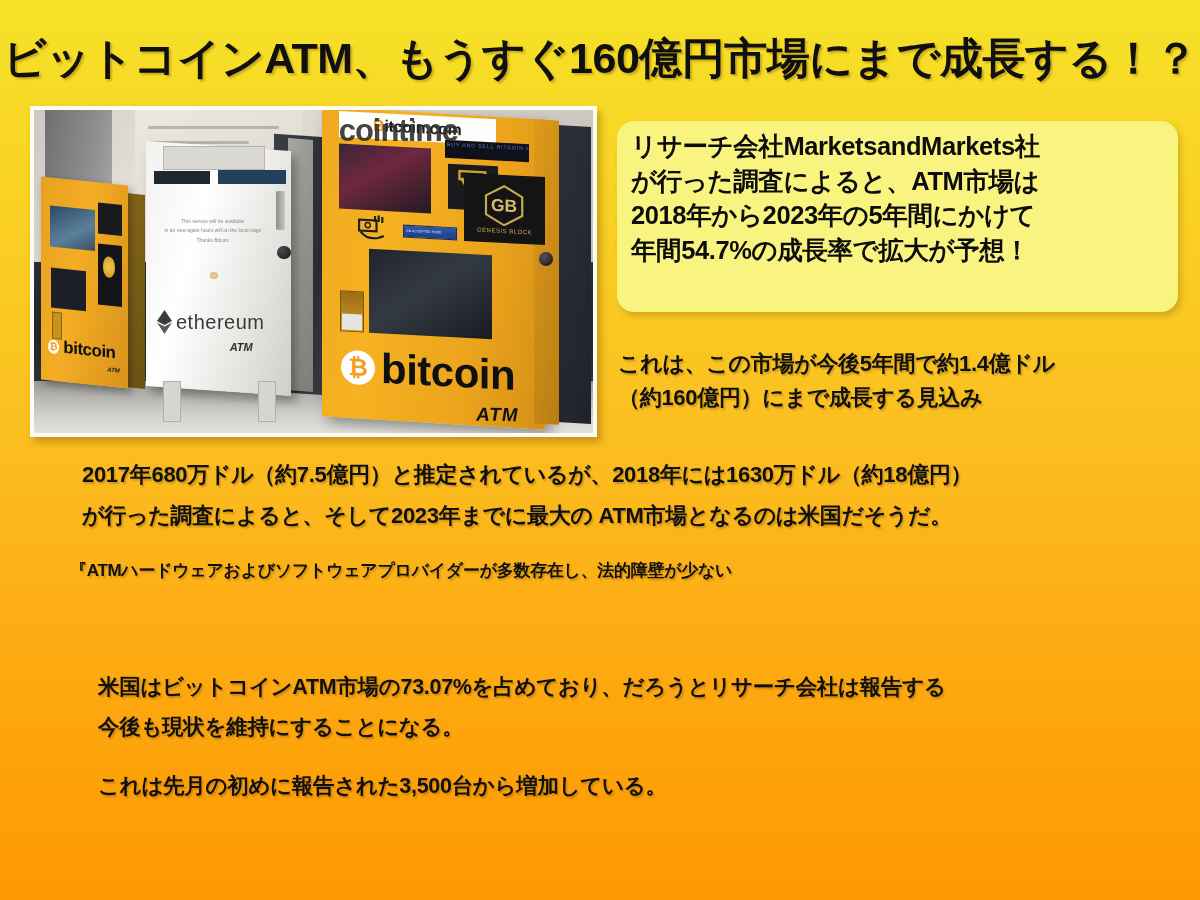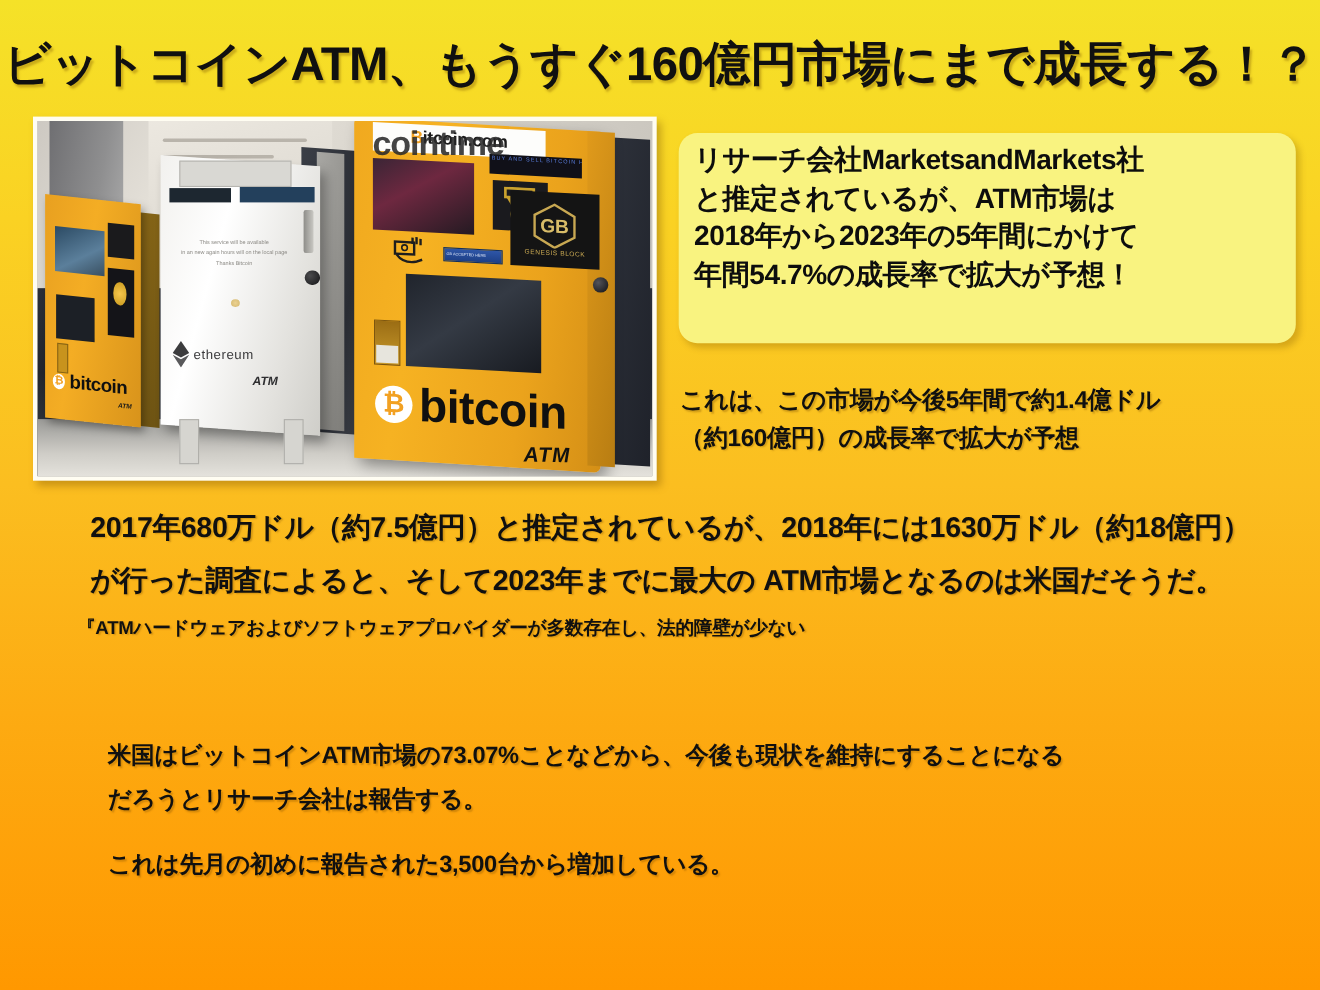--- a/index.html
+++ b/index.html
@@ -193,21 +193,21 @@
     position: absolute; left: 31.5%; top: 50%; width: 1.4%; height: 2.2%;
     border-radius: 50%;
     background: radial-gradient(circle,#e9c979 0%,#cba74b 100%);
     opacity: .8;
   }
   .atm-mid-logo {
     position: absolute; left: 22%; top: 61%; width: 24%; height: 9%;
     display: flex; align-items: center; gap: 4px;
   }
   .eth-word {
-    font-size: 12px; color: #3a3a3c; letter-spacing: 0.5px; line-height: 1;
+    font-size: 20px; color: #3a3a3c; letter-spacing: 0.5px; line-height: 1;
   }
   .atm-mid-atm {
     position: absolute; left: 35%; top: 71.5%;
     font-size: 11px; font-weight: bold; font-style: italic; color: #2e2e30;
   }
   .atm-mid-leg {
     position: absolute; background: #d6d5d0; border: 1px solid #b0afaa;
   }
 
   
@@ -361,21 +361,21 @@
     font-weight: bold;
     letter-spacing: -0.3px;
     text-shadow: 1.5px 1.5px 1.5px rgba(120,75,0,0.32);
   }
   .para p { margin: 0; white-space: nowrap; }
 
   #para-right {
     left: 618px; top: 347px; width: 580px;
     font-size: 22px; line-height: 1.55;
   }
-  #para-1 { left: 82px; top: 455px; font-size: 26px; line-height: 1.85; }
+  #para-1 { left: 82px; top: 455px; font-size: 22px; line-height: 1.85; }
   #para-2 { left: 70px; top: 556px; font-size: 17px; line-height: 1.78; }
   #para-3 { left: 98px; top: 668px; font-size: 21.5px; line-height: 1.85; }
   #para-4 { left: 98px; top: 767px; font-size: 21.5px; line-height: 1.85; }
 </style>
 </head>
 <body>
 
 <div id="slide">
 
   <div id="title">ビットコインATM、もうすぐ160億円市場にまで成長する！？</div>
@@ -495,41 +495,41 @@
         <div class="wordmark" style="font-size:42px;">bitcoin</div>
       </div>
       <div class="atm-right-atm">ATM</div>
 
       <div id="watermark">cointime</div>
     </div>
   </div>
 
   <div id="callout">
     <p>リサーチ会社MarketsandMarkets社</p>
-    <p>と推定されているが、ATM市場は</p>
+    <p>が行った調査によると、ATM市場は</p>
     <p>2018年から2023年の5年間にかけて</p>
     <p>年間54.7%の成長率で拡大が予想！</p>
   </div>
 
   <div class="para" id="para-right">
     <p>これは、この市場が今後5年間で約1.4億ドル</p>
-    <p>（約160億円）の成長率で拡大が予想</p>
+    <p>（約160億円）にまで成長する見込み</p>
   </div>
 
   <div class="para" id="para-1">
     <p>2017年680万ドル（約7.5億円）と推定されているが、2018年には1630万ドル（約18億円）</p>
     <p>が行った調査によると、そして2023年までに最大の ATM市場となるのは米国だそうだ。</p>
   </div>
 
   <div class="para" id="para-2">
     <p>『ATMハードウェアおよびソフトウェアプロバイダーが多数存在し、法的障壁が少ない</p>
   </div>
 
   <div class="para" id="para-3">
-    <p>米国はビットコインATM市場の73.07%ことなどから、今後も現状を維持にすることになる</p>
-    <p>だろうとリサーチ会社は報告する。</p>
+    <p>米国はビットコインATM市場の73.07%を占めており、だろうとリサーチ会社は報告する</p>
+    <p>今後も現状を維持にすることになる。</p>
   </div>
 
   <div class="para" id="para-4">
     <p>これは先月の初めに報告された3,500台から増加している。</p>
   </div>
 
 </div>
 
 </body></html>

